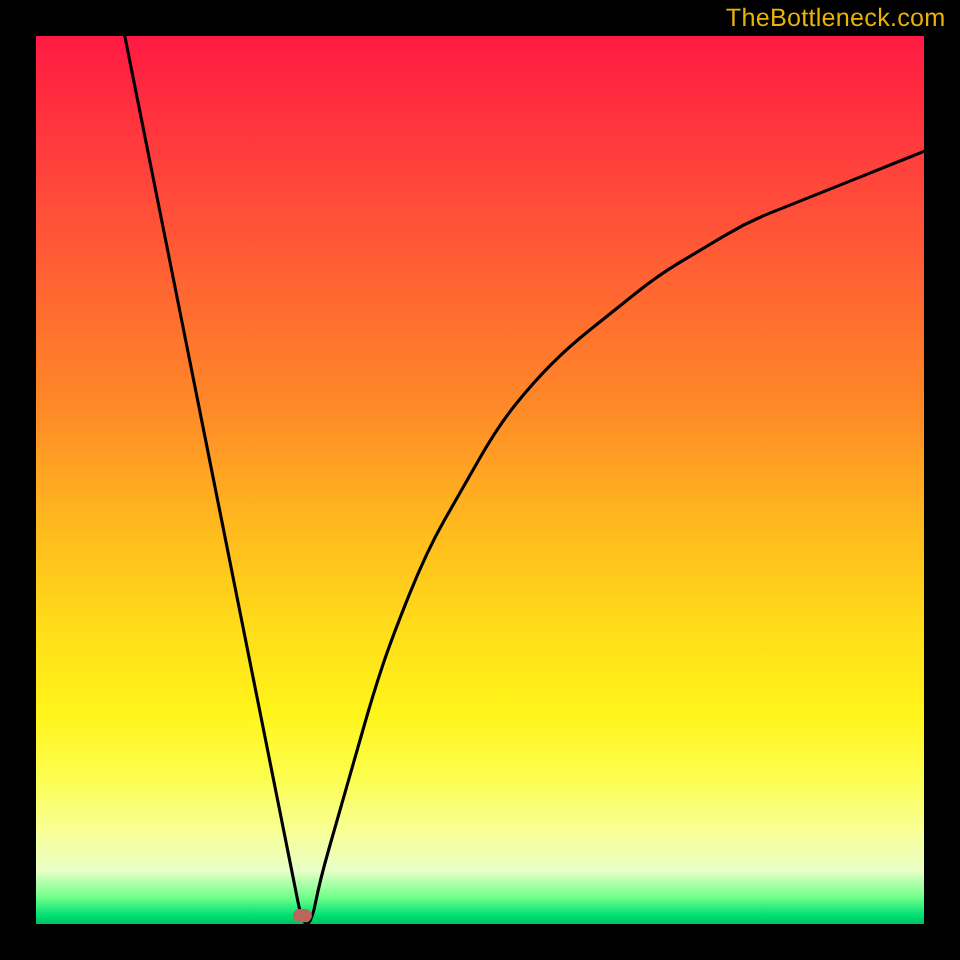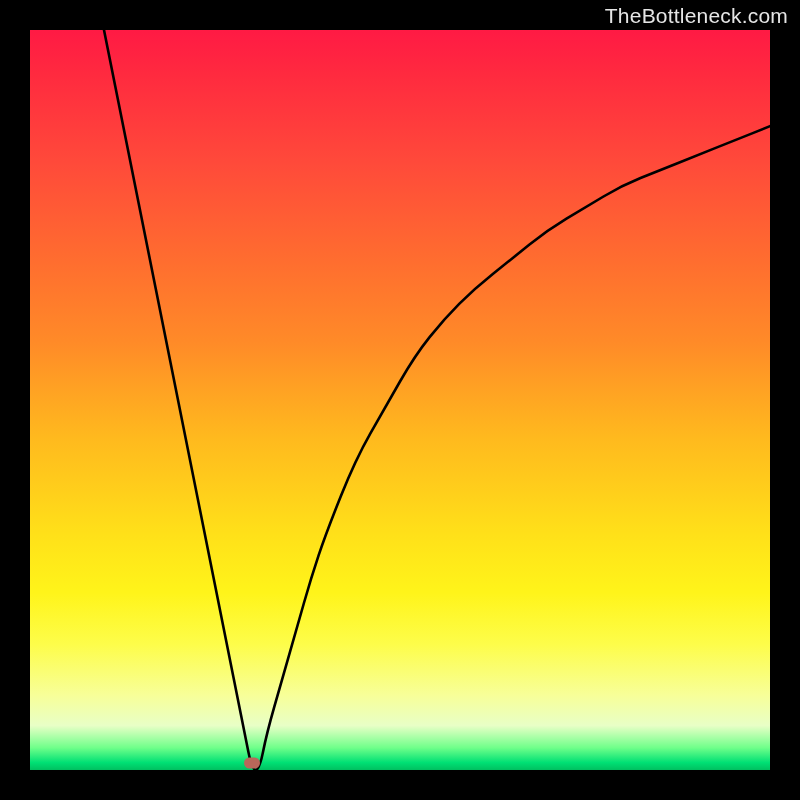--- a/index.html
+++ b/index.html
@@ -54,21 +54,21 @@
     width: 16px;
     height: 11px;
     background: #b9675a;
     border-radius: 6px;
     transform: translate(-50%, -50%);
   }
   .watermark {
     position: absolute;
     right: 12px;
     top: 4px;
-    color: #e5e5e5;
+    color: #eab308;
     font-size: 21px;
     font-weight: 500;
     letter-spacing: 0.2px;
   }
 </style>
 </head>
 <body>
 
 <div class="frame">
   <div class="plot-area">

